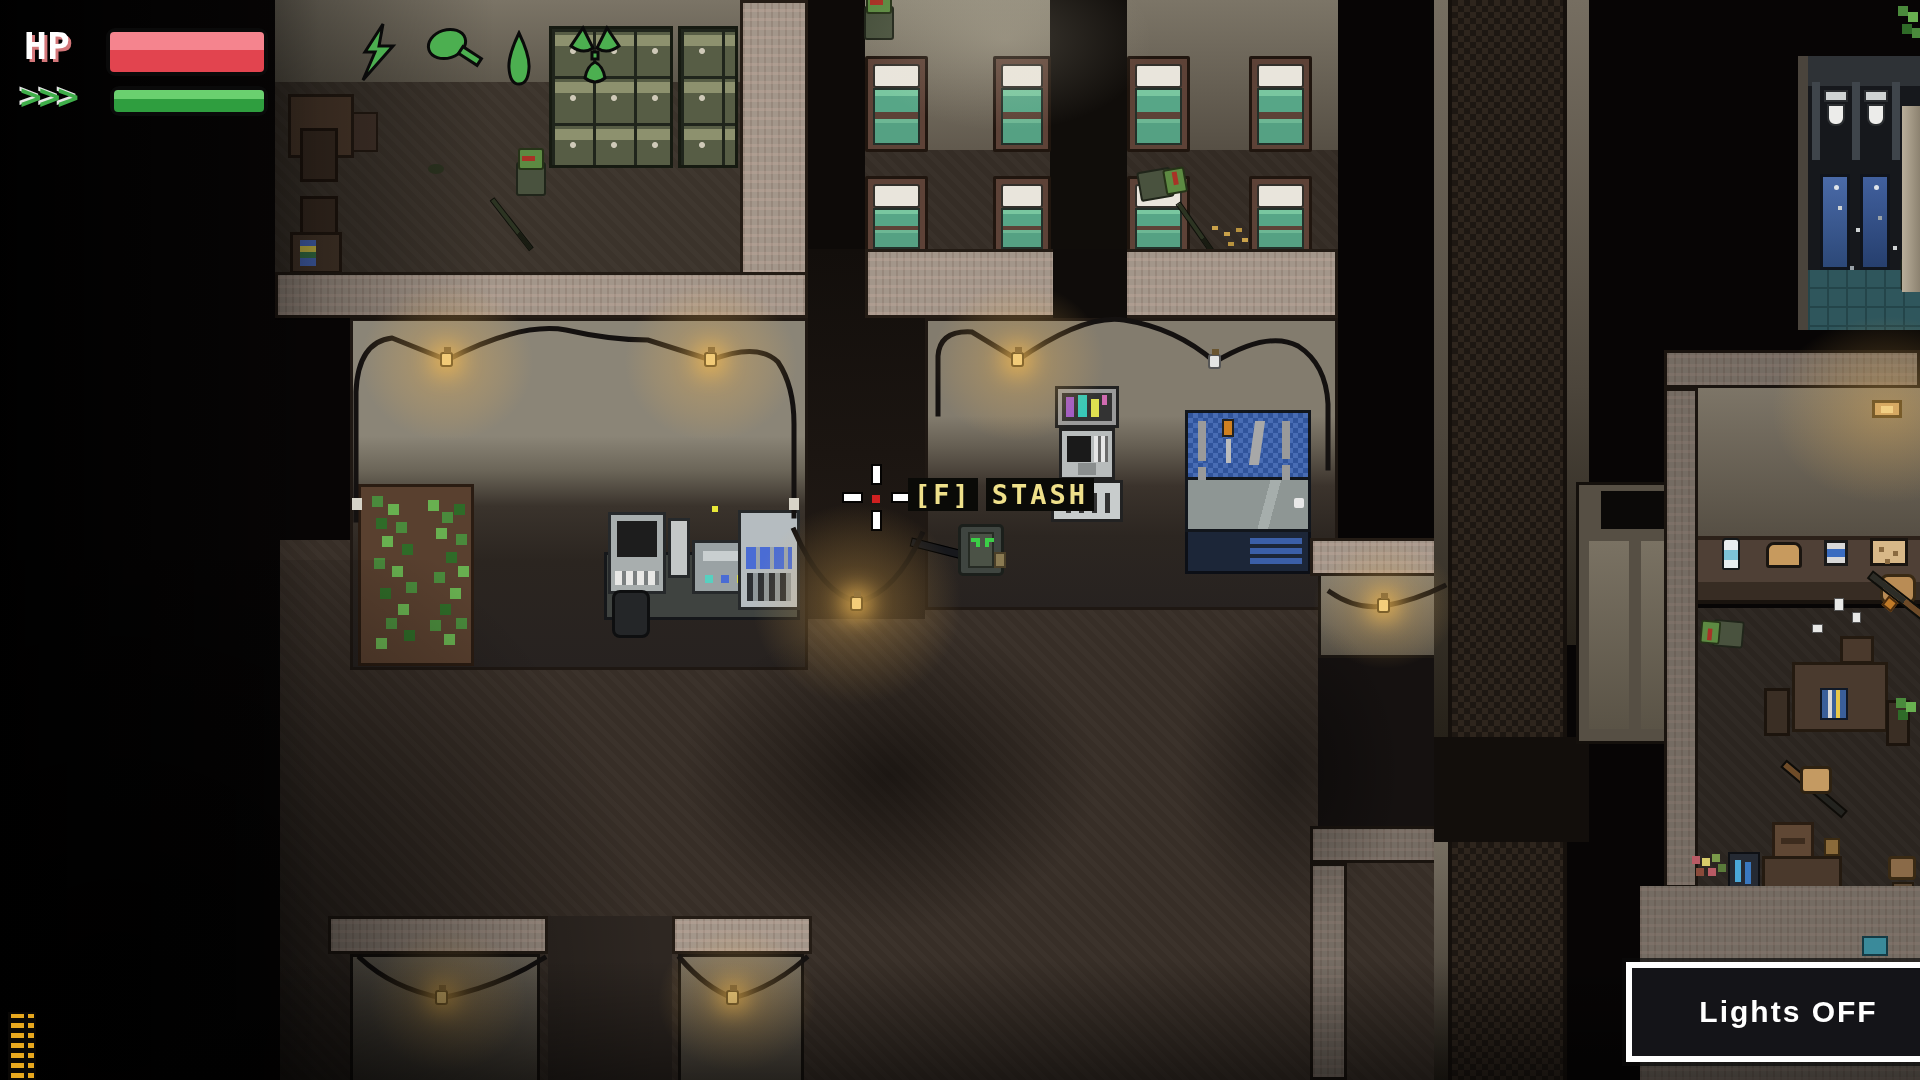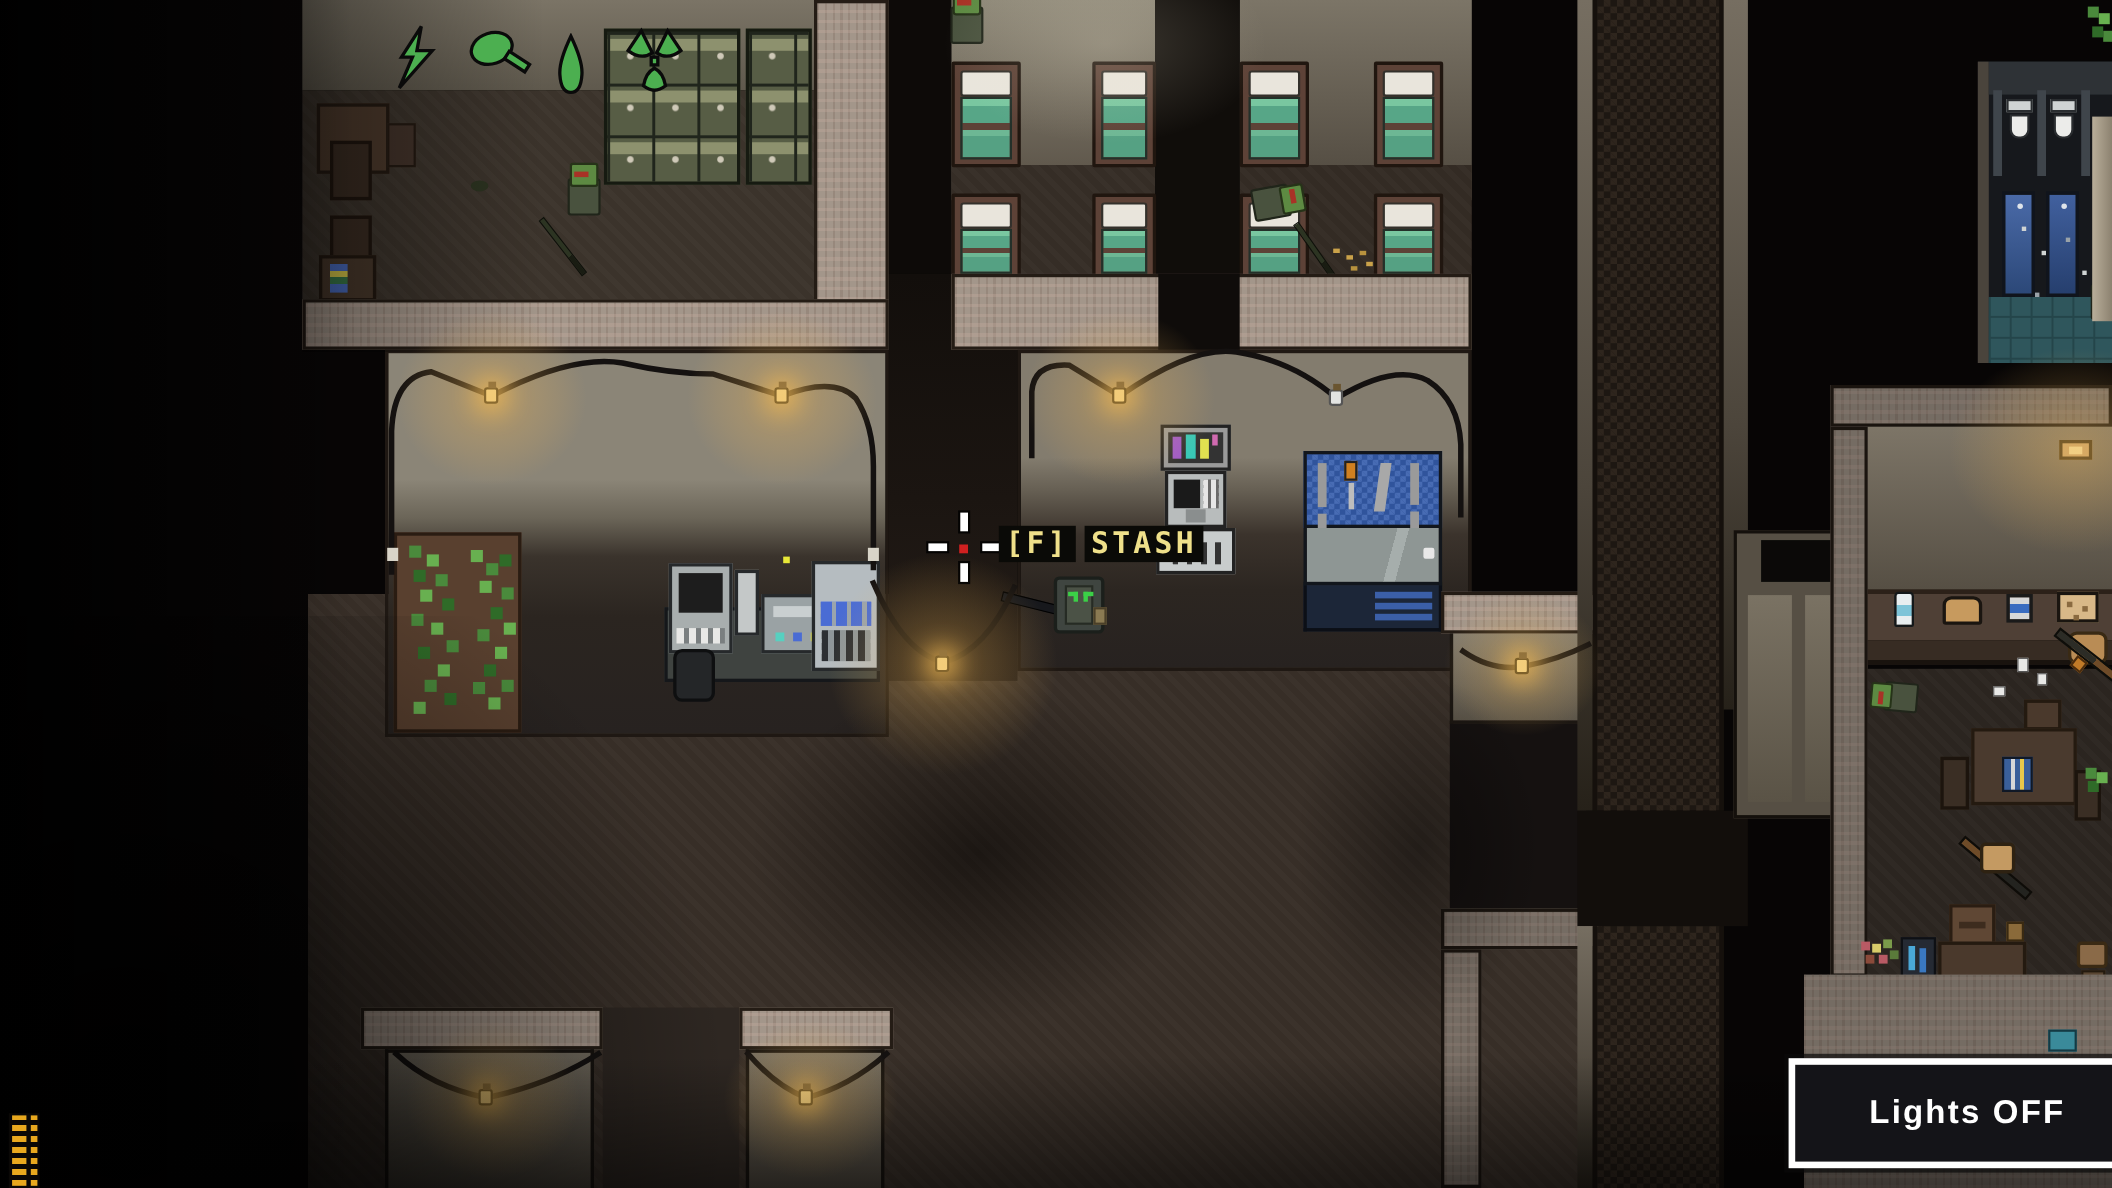--- a/index.html
+++ b/index.html
@@ -378,16 +378,27 @@
   <div class="abs" style="left:908px;top:478px;display:flex;gap:8px">
     <span class="prompt-chip">[F]</span>
     <span class="prompt-chip">STASH</span>
   </div>
 
   <div class="abs" style="left:8px;top:1012px;width:28px;height:68px;background:#0a0806">
     <div class="abs" style="left:3px;top:2px;width:13px;height:64px;background:repeating-linear-gradient(0deg,#e8a81e 0 5px,#0a0806 5px 10px)"></div>
     <div class="abs" style="left:20px;top:2px;width:6px;height:64px;background:repeating-linear-gradient(0deg,#e8a81e 0 5px,#0a0806 5px 10px)"></div>
   </div>
 
+  <div class="abs" style="left:0;top:0;width:300px;height:140px;z-index:20">
+    <div class="abs hud-text" style="left:24px;top:24px;font-size:38px;text-shadow:3px 3px 0 #d4777a, -1px -1px 0 #000, 2px -1px 0 #000">HP</div>
+    <div class="abs bar" style="left:106px;top:28px;width:162px;height:48px">
+      <div class="bar-inner hp-fill" id="hp-fill" style="width: 100%;"></div>
+    </div>
+    <div class="abs" style="left:20px;top:76px;font-size:36px;font-weight:bold;color:#3fae4a;letter-spacing:-3px;
+         text-shadow:-2px -2px 0 rgba(255,255,255,.9), 1px 1px 0 #000">&gt;&gt;&gt;</div>
+    <div class="abs bar" style="left:110px;top:86px;width:158px;height:30px">
+      <div class="bar-inner st-fill" id="st-fill" style="width: 100%;"></div>
+    </div>
+  </div>
 
   <button id="lights-btn" class="abs" style="left:1626px;top:962px;width:325px;height:100px;z-index:30">Lights OFF</button>
 
 </div>
 
 </body></html>

